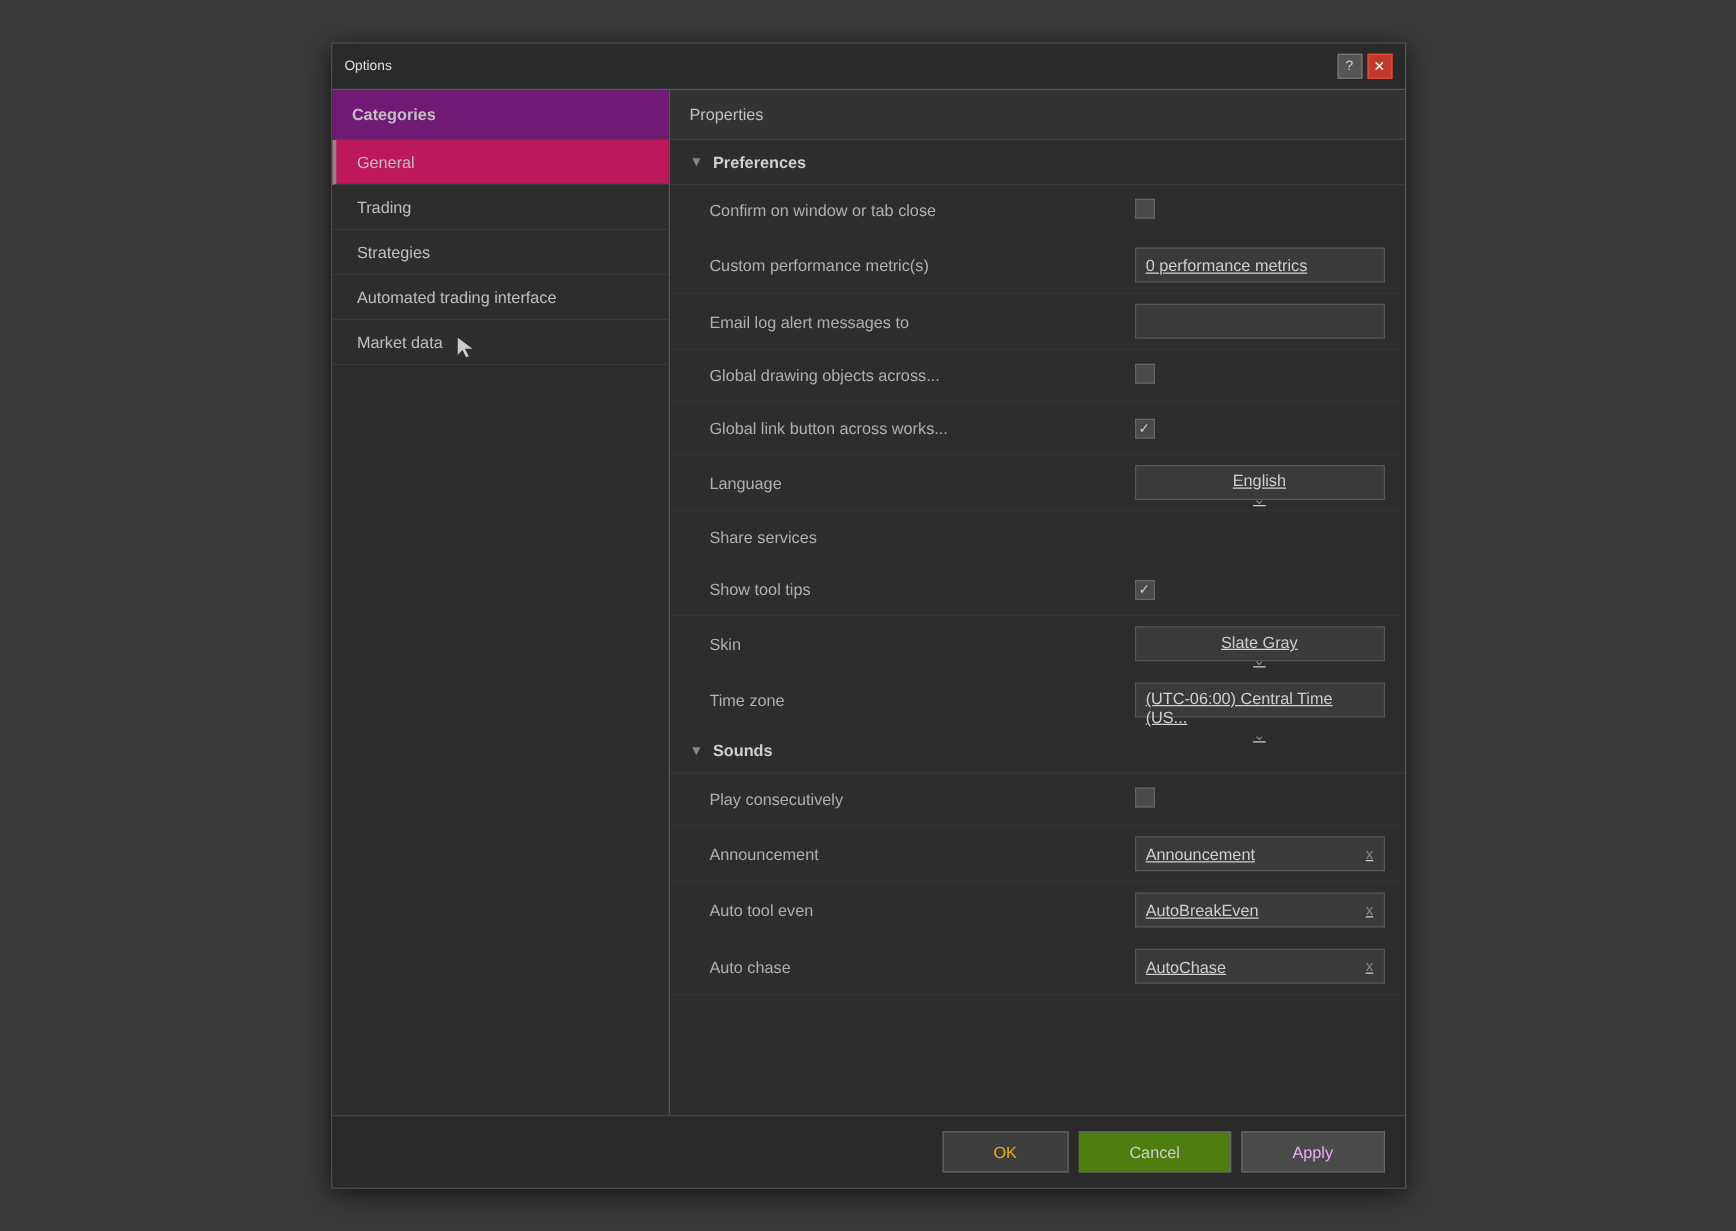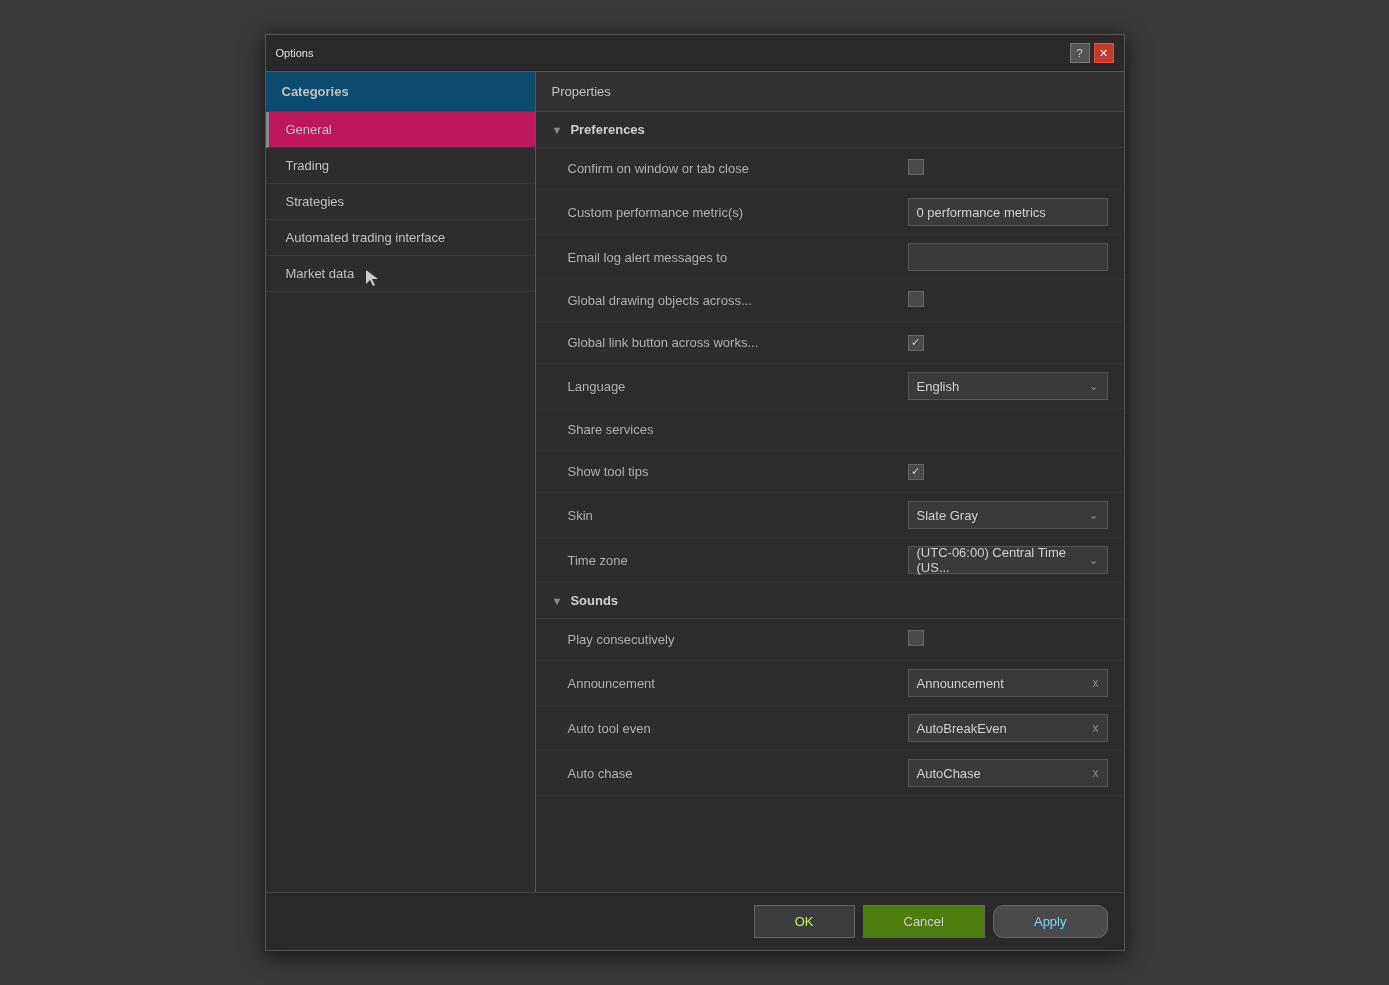--- a/index.html
+++ b/index.html
@@ -60,21 +60,21 @@
       width: 270px;
       background: #2d2d2d;
       border-right: 1px solid #555;
       padding: 0;
     }
     .categories-header {
       padding: 12px 16px;
       font-weight: bold;
       color: #c0c0c0;
       border-bottom: 1px solid #444;
-      background: #0c4a6e;
+      background: #701a75;
     }
     .category-item {
       padding: 10px 20px;
       cursor: pointer;
       color: #c0c0c0;
       border-bottom: 1px solid #3a3a3a;
     }
     .category-item.active {
       background: #be185d;
       border-left: 3px solid #888;
@@ -134,20 +134,21 @@
       border-bottom: 1px solid #333;
       min-height: 42px;
     }
     .prop-label {
       width: 340px;
       color: #b0b0b0;
       flex-shrink: 0;
     }
     .prop-value {
       flex: 1;
+      text-decoration: underline;
     }
     .checkbox-box {
       width: 16px;
       height: 16px;
       background: #4a4a4a;
       border: 1px solid #666;
       display: inline-flex;
       align-items: center;
       justify-content: center;
       cursor: pointer;
@@ -182,20 +183,21 @@
       border: 1px solid #555;
       color: #d0d0d0;
       padding: 4px 8px;
       width: 100%;
       height: 28px;
       display: flex;
       align-items: center;
       justify-content: space-between;
       cursor: pointer;
       font-size: 13px;
+      flex-direction: column;
     }
     .select-field .chevron {
       color: #888;
       font-size: 12px;
     }
     .tag-field {
       background: #3a3a3a;
       border: 1px solid #555;
       color: #d0d0d0;
       padding: 4px 8px;
@@ -220,30 +222,29 @@
       border-top: 1px solid #444;
     }
     .footer-btn {
       padding: 8px 40px;
       font-size: 13px;
       cursor: pointer;
       border: 1px solid #666;
     }
     .btn-ok {
       background: #3d3d3d;
-      color: #bef264;
+      color: #eab308;
     }
     .btn-cancel {
       background: #4d7c0f;
       color: #d0d0d0;
     }
     .btn-apply {
       background: #4a4a4a;
-      color: #7dd3fc;
-      border-radius: 10px;
+      color: #f0abfc;
     }
     .cursor-arrow {
       display: inline-block;
       width: 10px;
       height: 10px;
       margin-left: 5px;
     }
   </style>
 </head>
 <body>

